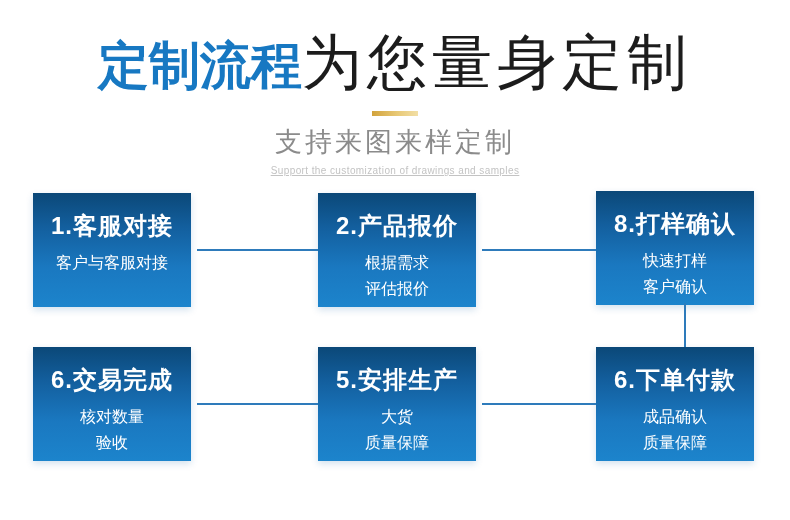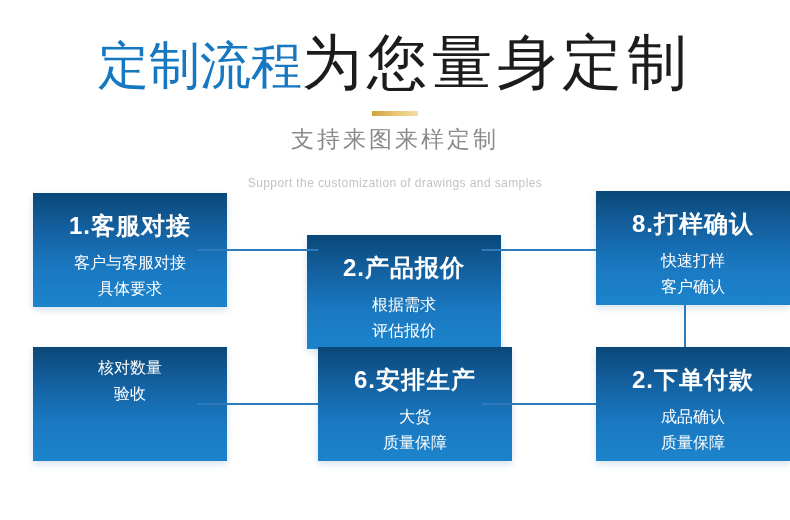--- a/index.html
+++ b/index.html
@@ -2,37 +2,37 @@
 <html><head>
 <meta charset="utf-8">
 <style>
   html,body{margin:0;padding:0;background:#fff;}
   body{font-family:"Liberation Sans","DejaVu Sans",sans-serif;}
   .page{position:relative;width:790px;height:520px;background:#ffffff;overflow:hidden;margin:0 auto;}
 
   
   .header{position:absolute;top:0;left:0;width:790px;text-align:center;}
   .title-line{margin-top:28px;height:70px;line-height:70px;white-space:nowrap;}
-  .title-highlight{font-size:51px;font-weight:400;color:#1778c2;letter-spacing:0px;vertical-align:baseline;}
+  .title-highlight{font-size:51px;font-weight:700;color:#1778c2;letter-spacing:0px;vertical-align:baseline;}
   .title-rest{font-size:60px;font-weight:400;color:#1c1c1c;letter-spacing:5px;vertical-align:baseline;}
   .gold-bar{width:46px;height:5px;margin:13px auto 8px auto;background:linear-gradient(90deg,#d2a33c 0%,#e8c976 55%,#f2dfa6 100%);}
-  .subtitle{font-size:23px;color:#8b8b8b;letter-spacing:3px;}
-  .subtitle-en{font-size:12px;color:#c3c3c3;margin-top:21px;letter-spacing:0.4px;}
+  .subtitle{font-size:27px;color:#8b8b8b;letter-spacing:3px;}
+  .subtitle-en{font-size:10px;color:#c3c3c3;margin-top:5px;letter-spacing:0.4px;text-decoration:underline;}
 
   
   .step-box{
-    position:absolute;width:194px;height:114px;box-sizing:border-box;
+    position:absolute;width:158px;height:114px;box-sizing:border-box;
     background:linear-gradient(180deg,#0b4878 0%,#135f9e 30%,#1a78c0 65%,#1c84cc 100%);
     color:#ffffff;text-align:center;
     box-shadow:0 3px 7px rgba(18,95,160,0.18);
   }
   .step-title{font-size:24px;font-weight:700;margin-top:17px;letter-spacing:1px;}
   .step-desc{font-size:16px;line-height:26px;margin-top:8px;font-weight:400;}
   .pos-1{left:33px;top:193px;}
-  .pos-2{left:307px;top:193px;margin-top:42px;}
+  .pos-2{left:318px;top:193px;}
   .pos-3{left:596px;top:191px;}
   .pos-4{left:596px;top:347px;}
   .pos-5{left:318px;top:347px;}
   .pos-6{left:33px;top:347px;}
 
   
   .connector{position:absolute;background:#2e7bbb;}
   .conn-h{height:2px;}
   .conn-v{width:2px;}
   .c12{left:197px;top:249px;width:121px;}
@@ -52,57 +52,57 @@
     </div>
     <div class="gold-bar"></div>
     <div class="subtitle">支持来图来样定制</div>
     <div class="subtitle-en">Support the customization of drawings and samples</div>
   </div>
 
   <div class="step-box pos-1">
     <div class="step-title">1.客服对接</div>
     <div class="step-desc">
       <div>客户与客服对接</div>
-      <div>具体要求</div>
     </div>
   </div>
 
   <div class="step-box pos-2">
     <div class="step-title">2.产品报价</div>
     <div class="step-desc">
       <div>根据需求</div>
       <div>评估报价</div>
     </div>
   </div>
 
   <div class="step-box pos-3">
     <div class="step-title">8.打样确认</div>
     <div class="step-desc">
       <div>快速打样</div>
       <div>客户确认</div>
     </div>
   </div>
 
   <div class="step-box pos-6">
+    <div class="step-title">6.交易完成</div>
     <div class="step-desc">
       <div>核对数量</div>
       <div>验收</div>
     </div>
   </div>
 
   <div class="step-box pos-5">
-    <div class="step-title">6.安排生产</div>
+    <div class="step-title">5.安排生产</div>
     <div class="step-desc">
       <div>大货</div>
       <div>质量保障</div>
     </div>
   </div>
 
   <div class="step-box pos-4">
-    <div class="step-title">2.下单付款</div>
+    <div class="step-title">6.下单付款</div>
     <div class="step-desc">
       <div>成品确认</div>
       <div>质量保障</div>
     </div>
   </div>
 
   <div class="connector conn-h c12"></div>
   <div class="connector conn-h c23"></div>
   <div class="connector conn-v c34"></div>
   <div class="connector conn-h c45"></div>

